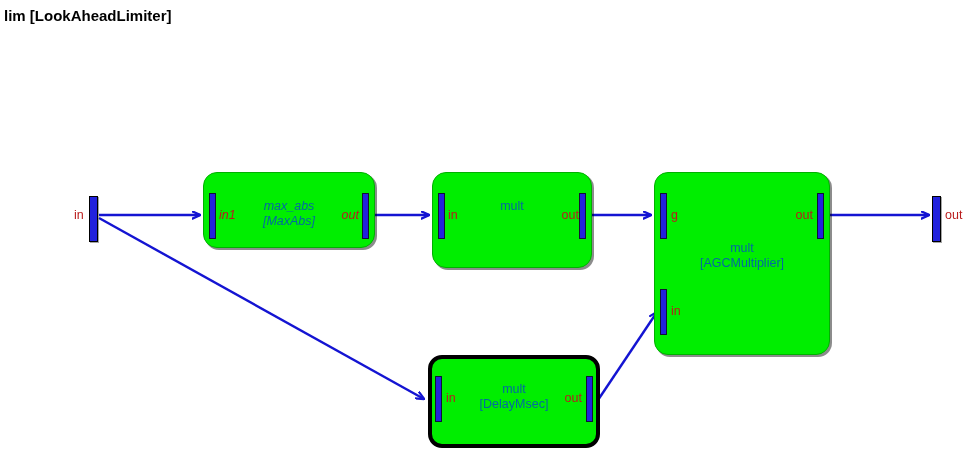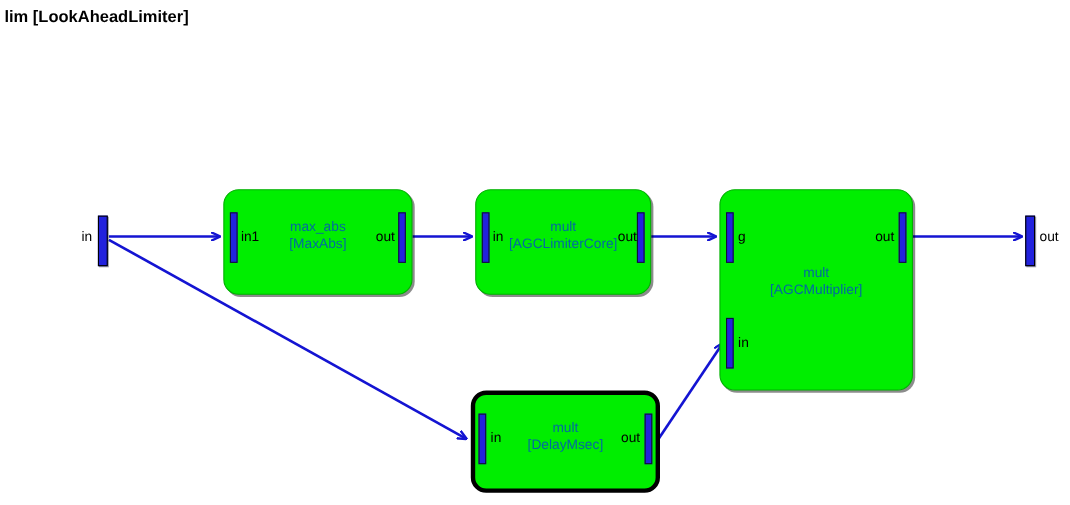--- a/index.html
+++ b/index.html
@@ -58,21 +58,21 @@
     position: absolute;
     width: 7px;
     height: 46px;
     background: #2222dd;
     border: 1px solid #111133;
     box-sizing: border-box;
   }
   .port-label {
     position: absolute;
     font-size: 12.5px;
-    color: #000000;
+    color: #b91c1c;
     white-space: nowrap;
     line-height: 13px;
   }
   
   .extport {
     position: absolute;
     width: 9px;
     height: 46px;
     background: #2222dd;
     border: 1px solid #000000;
@@ -111,39 +111,38 @@
       <path d="M 830,215 L 929,215" marker-end="url(#arrowhead)"></path>
     </g>
   </svg>
 
   <div class="extport" style="left:89px; top:196px;"></div>
   <div class="port-label" style="left:74px; top:209px;">in</div>
 
   <div class="extport" style="left:932px; top:196px;"></div>
   <div class="port-label" style="left:945px; top:209px;">out</div>
 
-  <div class="block thin" style="left:203px; top:172px; width:172px; height:96px;">
+  <div class="block thin" style="left:203px; top:172px; width:172px; height:76px;font-style:italic;">
     <div class="portbar" style="left:5px; top:20px;"></div>
     <div class="port-label" style="left:15px; top:36px;">in1</div>
     <div class="portbar" style="right:5px; top:20px;"></div>
     <div class="port-label" style="right:15px; top:36px;">out</div>
     <div class="block-label" style="top:26px;">
       <span>max_abs</span>
       <span class="ln2">[MaxAbs]</span>
     </div>
   </div>
 
   <div class="block thin" style="left:432px; top:172px; width:160px; height:96px;">
     <div class="portbar" style="left:5px; top:20px;"></div>
     <div class="port-label" style="left:15px; top:36px;">in</div>
     <div class="portbar" style="right:5px; top:20px;"></div>
     <div class="port-label" style="right:12px; top:36px;">out</div>
     <div class="block-label" style="top:26px;">
       <span>mult</span>
-      <span class="ln2">[AGCLimiterCore]</span>
     </div>
   </div>
 
   <div class="block thin" style="left:654px; top:172px; width:176px; height:183px;">
     <div class="portbar" style="left:5px; top:20px;"></div>
     <div class="port-label" style="left:16px; top:36px;">g</div>
     <div class="portbar" style="left:5px; top:116px;"></div>
     <div class="port-label" style="left:16px; top:132px;">in</div>
     <div class="portbar" style="right:5px; top:20px;"></div>
     <div class="port-label" style="right:16px; top:36px;">out</div>

